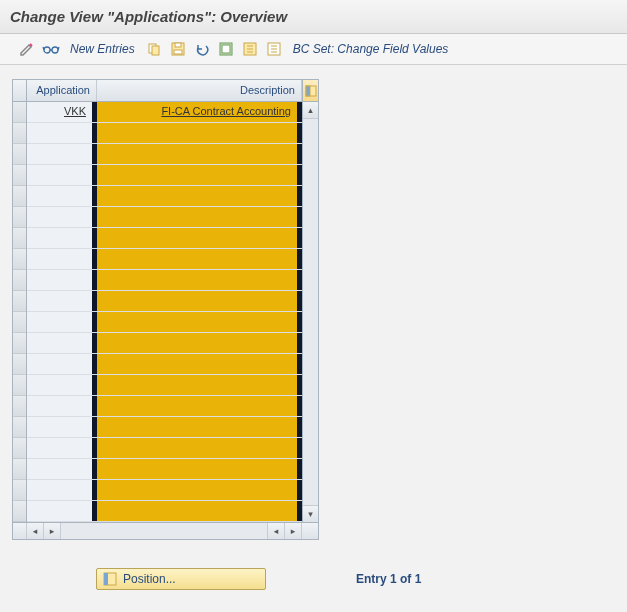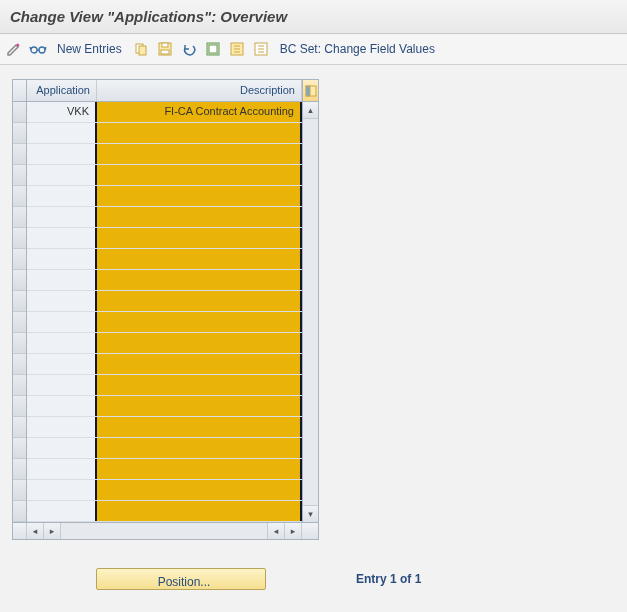--- a/index.html
+++ b/index.html
@@ -19,23 +19,24 @@
     .titlebar h1 {
       font-size: 15px;
       font-style: italic;
       font-weight: bold;
       color: #444;
     }
     .toolbar {
       display: flex;
       align-items: center;
       gap: 6px;
-      padding: 6px 5px;
+      padding: 6px 18px;
       background: #f5f5f5;
       border-bottom: 1px solid #d0d0d0;
+      font-style: italic;
     }
     .toolbar .icon-btn {
       width: 18px;
       height: 18px;
       display: inline-flex;
       align-items: center;
       justify-content: center;
       cursor: pointer;
     }
     .toolbar .text-btn {
@@ -89,22 +90,23 @@
     }
     .data-row {
       display: flex;
       height: 21px;
       border-bottom: 1px solid #d9dee4;
       background: #eef2f6;
     }
     .data-row.blank { background: #eef2f6; }
     .data-row .col {
       padding: 3px 6px;
-      border-right: 2px solid #0f172a;
+      border-right: 5px solid #0f172a;
       color: #333;
+      text-decoration: underline;
     }
     .col-app { width: 70px; }
     .col-desc { flex: 1; }
     .data-row .col-desc { background: #eab308; }
     .vbar {
       width: 17px;
       border: 1px solid #a9b4bf;
       background: #e6eaee;
       display: flex;
       flex-direction: column;
@@ -146,21 +148,20 @@
       width: 170px;
       height: 22px;
       background: linear-gradient(to bottom,#fdf3c6,#f5df8f);
       border: 1px solid #b9a45a;
       border-radius: 2px;
       display:flex;align-items:center;justify-content:flex-start;
       padding-left:6px;gap:6px;
       cursor:pointer;
       color:#2a4c7d;
       font-size:12px;
-      flex-direction:column;
     }
     .entry-text {
       margin-left: 90px;
       color: #2a4c7d;
       font-size: 12px;
       font-weight: bold;
     }
     svg { display:block; }
   </style>
 </head>

